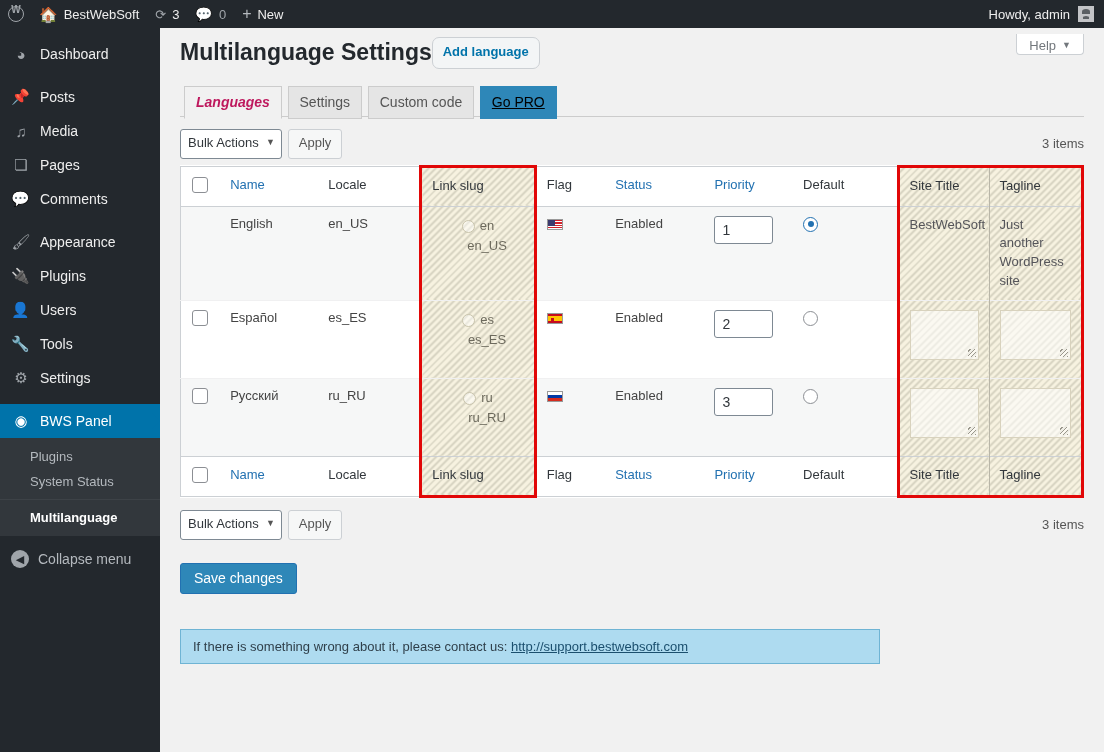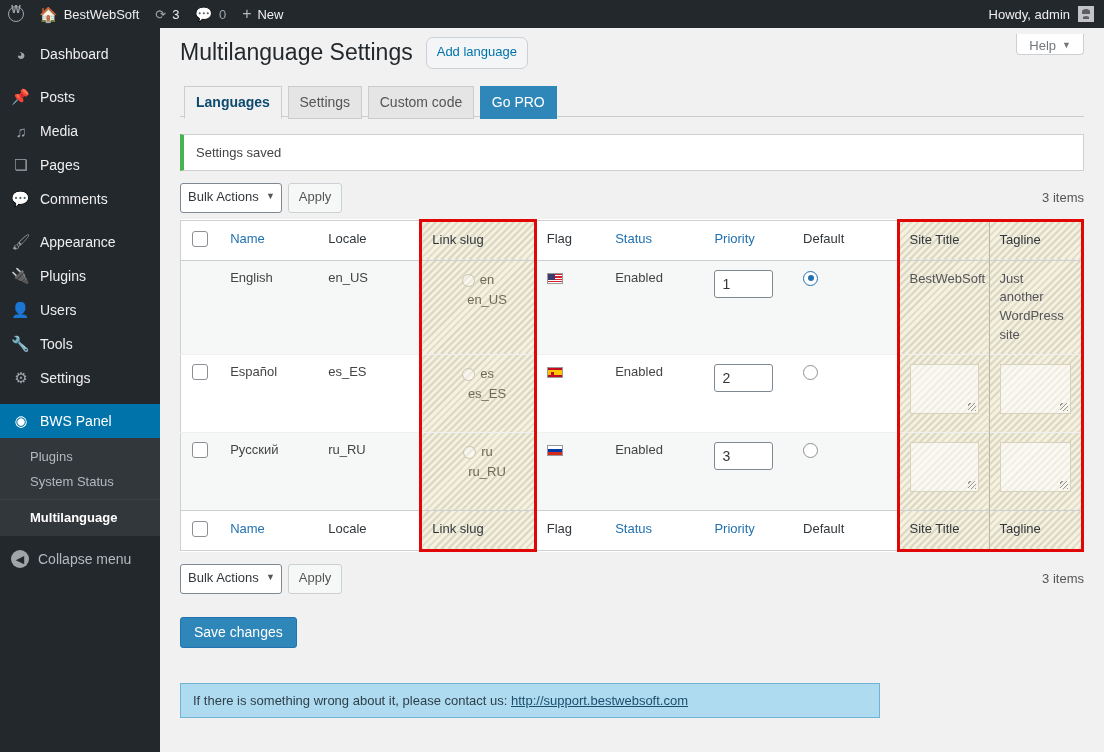--- a/index.html
+++ b/index.html
@@ -82,43 +82,43 @@
   .help-btn {
     position:absolute; top:6px; right:20px;
     background:#fff; border:1px solid #ccd0d4; border-top:none;
     border-radius:0 0 4px 4px; padding:5px 12px 2px 12px;
     font-size:13px; color:#72777c; cursor:pointer;
     display:flex; align-items:center; gap:6px; line-height:1;
   }
   .help-btn .caret { font-size:9px; color:#72777c; }
 
   h1.page-title {
-    font-size:23px; font-weight:400; color:#23282d;
+    font-size:23px; font-weight:700; color:#23282d;
     margin:0; padding:9px 0 4px 0; line-height:1.3;
-    display:flex; align-items:center; gap:13px;
+    display:flex; align-items:center; 
   }
   .add-lang-btn {
     font-size:13px; color:#0073aa; background:#f3f5f6;
     border:1px solid #ccd0d4; border-radius:7px;
     padding:4px 10px 5px 10px; line-height:1.6; cursor:pointer;
     font-family:"Liberation Sans", sans-serif;
   }
 
   
   .nav-tabs {
     margin-top:13px; border-bottom:1px solid #ccc;
     padding-left:4px; height:31px; position:relative;
   }
   .nav-tab {
     display:inline-block; margin:0 2px -1px 0; padding:6px 11px 7px 11px;
     font-size:14px; line-height:1.3; background:#e5e5e5;
     border:1px solid #ccc; color:#555; cursor:pointer; vertical-align:bottom;
   }
-  .nav-tab.active { background:#f1f1f1; border-bottom-color:#f1f1f1; color:#0c4a6e; font-weight:600; }
-  .nav-tab.pro { background:#2e87b8; border-color:#2e87b8; color:#ffffff; }
+  .nav-tab.active { background:#f1f1f1; border-bottom-color:#f1f1f1; color:#be185d; font-weight:600;font-style:italic; }
+  .nav-tab.pro { background:#2e87b8; border-color:#2e87b8; color:#000000;text-decoration:underline; }
 
   
   .notice {
     background:#fff; border:1px solid #ccd0d4; border-left:4px solid #46b450;
     padding:10px 12px; margin:17px 0 0 0; font-size:13px; color:#444;
   }
 
   
   .tablenav { display:flex; align-items:center; padding:12px 0 6px 0; }
   .bulk-select {
@@ -322,23 +322,20 @@
     <span class="add-lang-btn">Add language</span>
   </h1>
 
   <div class="nav-tabs">
     <span class="nav-tab active">Languages</span>
     <span class="nav-tab">Settings</span>
     <span class="nav-tab">Custom code</span>
     <span class="nav-tab pro">Go PRO</span>
   </div>
 
-  <div class="notice">
-    <span>Settings saved</span>
-  </div>
 
   <div class="tablenav">
     <span class="bulk-select">
       <span>Bulk Actions</span>
       <span class="caret">▼</span>
     </span>
     <span class="apply-btn">Apply</span>
     <span class="items-count">3 items</span>
   </div>
 

